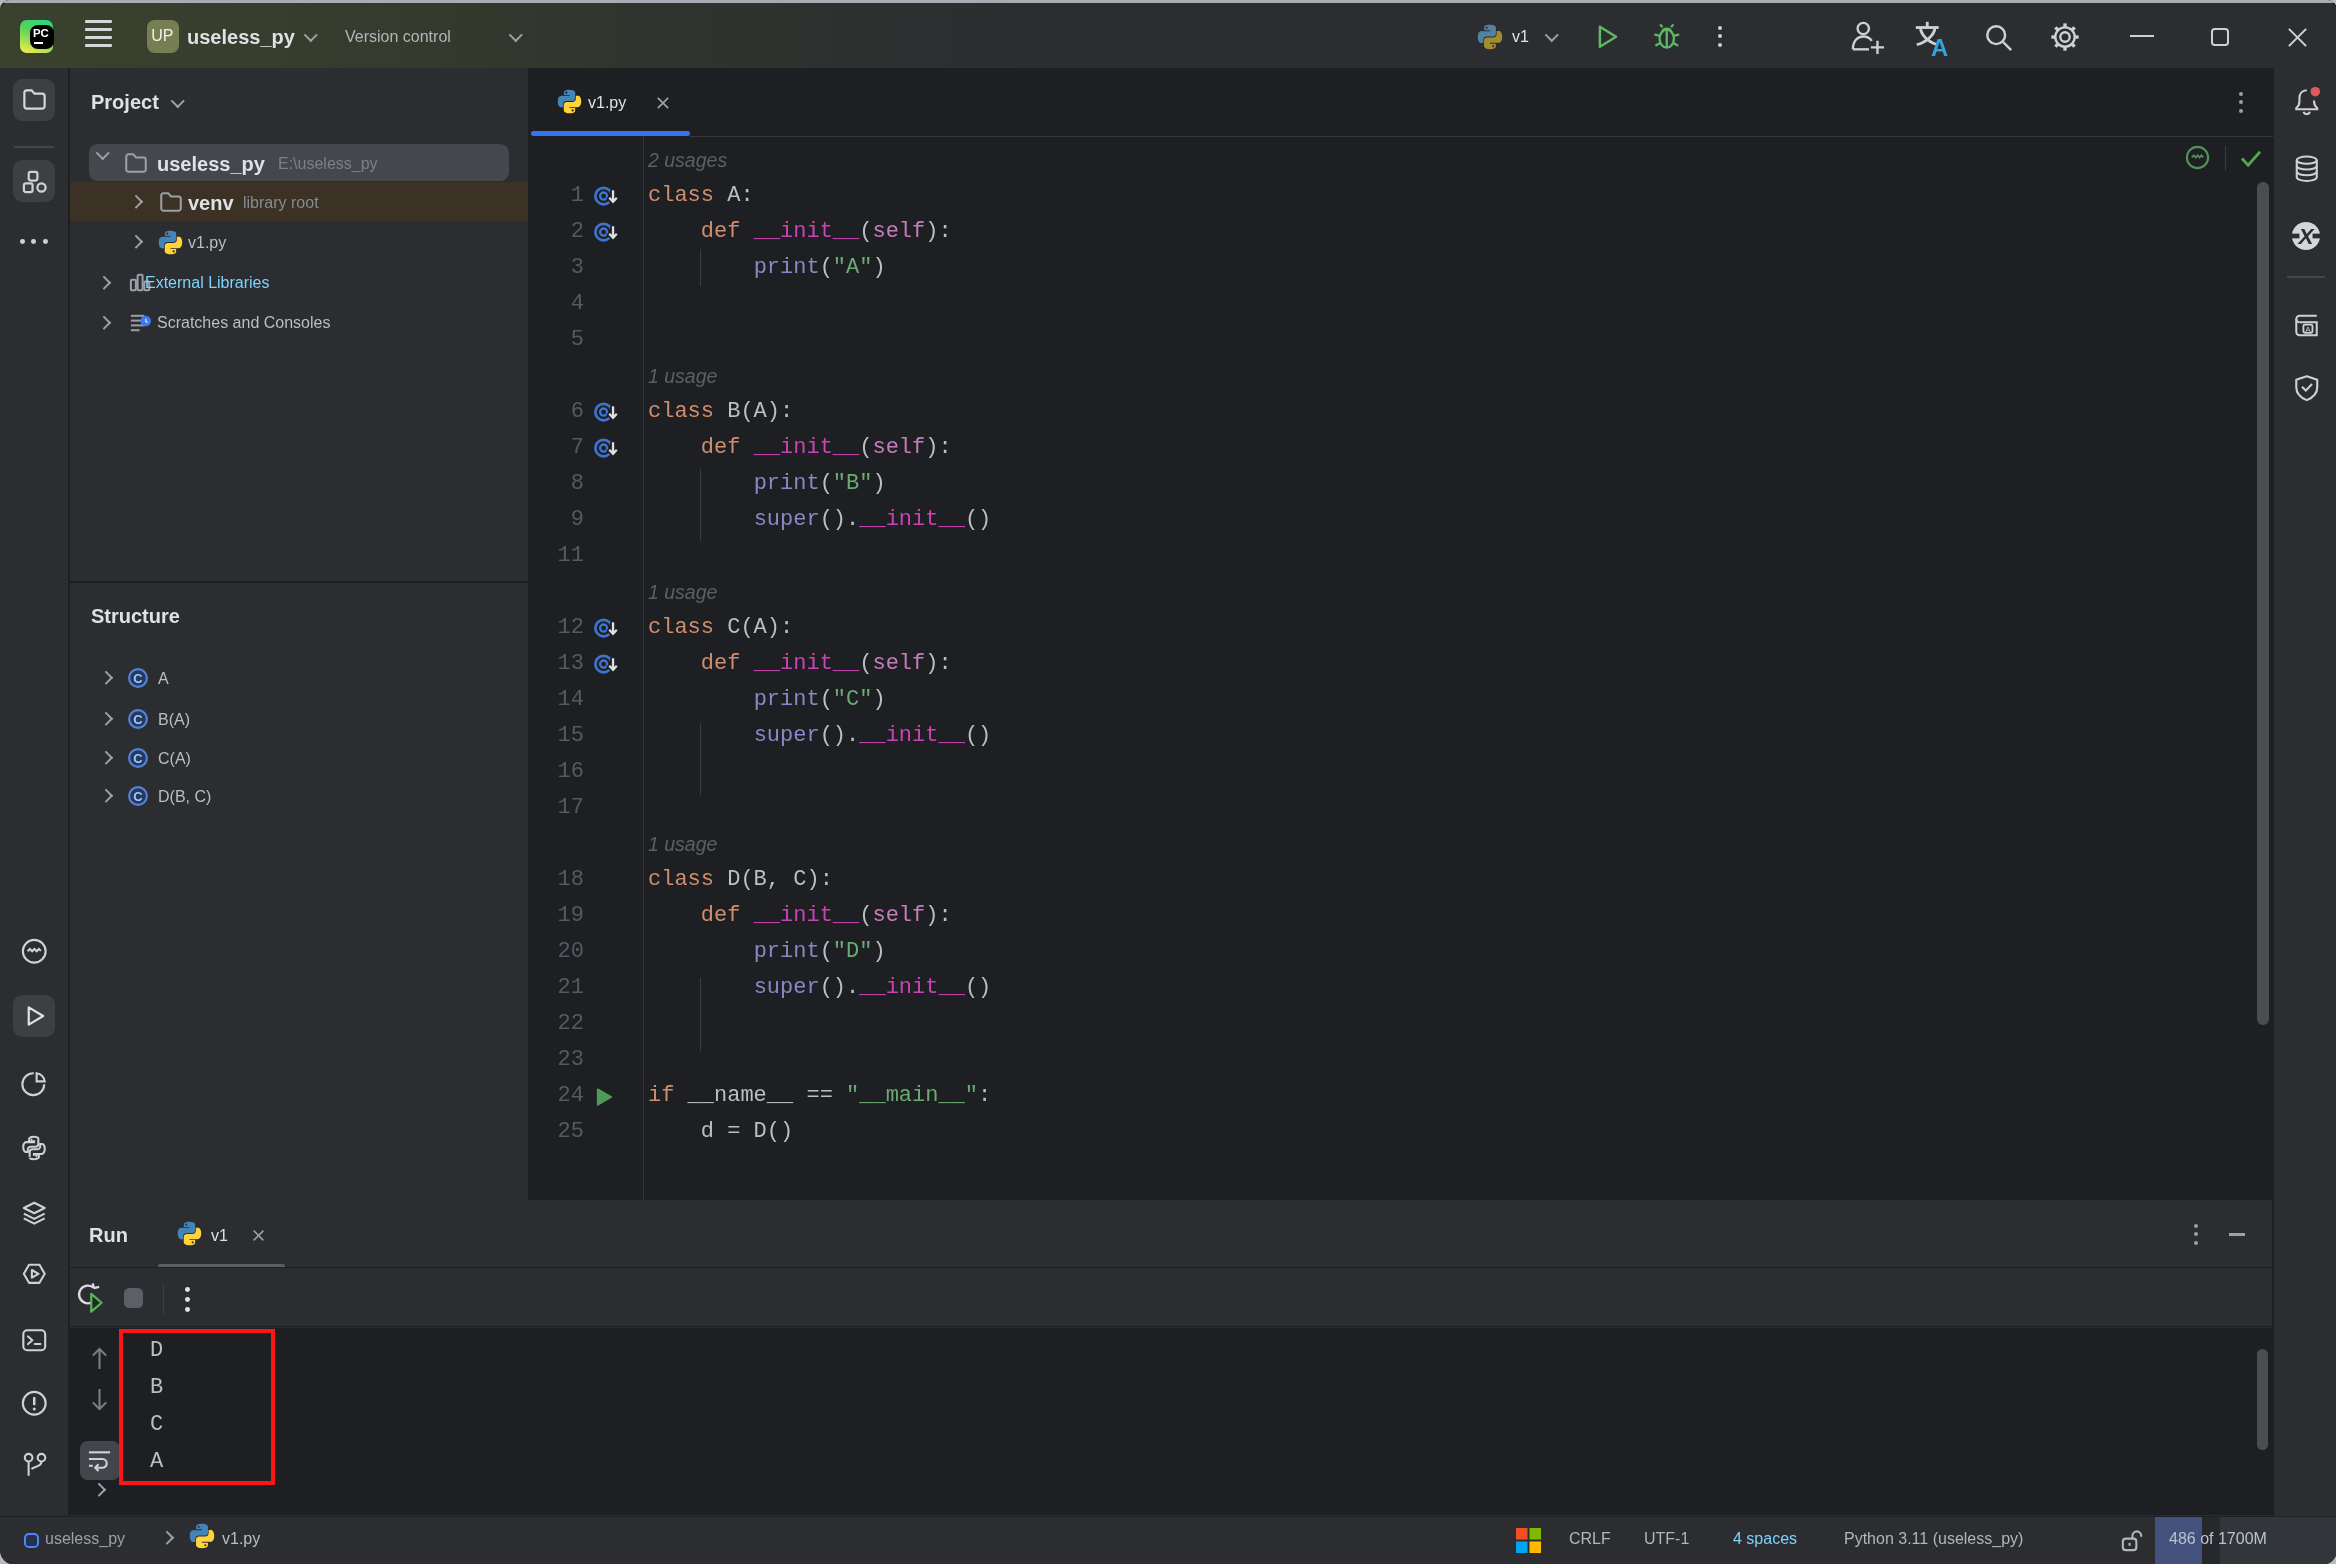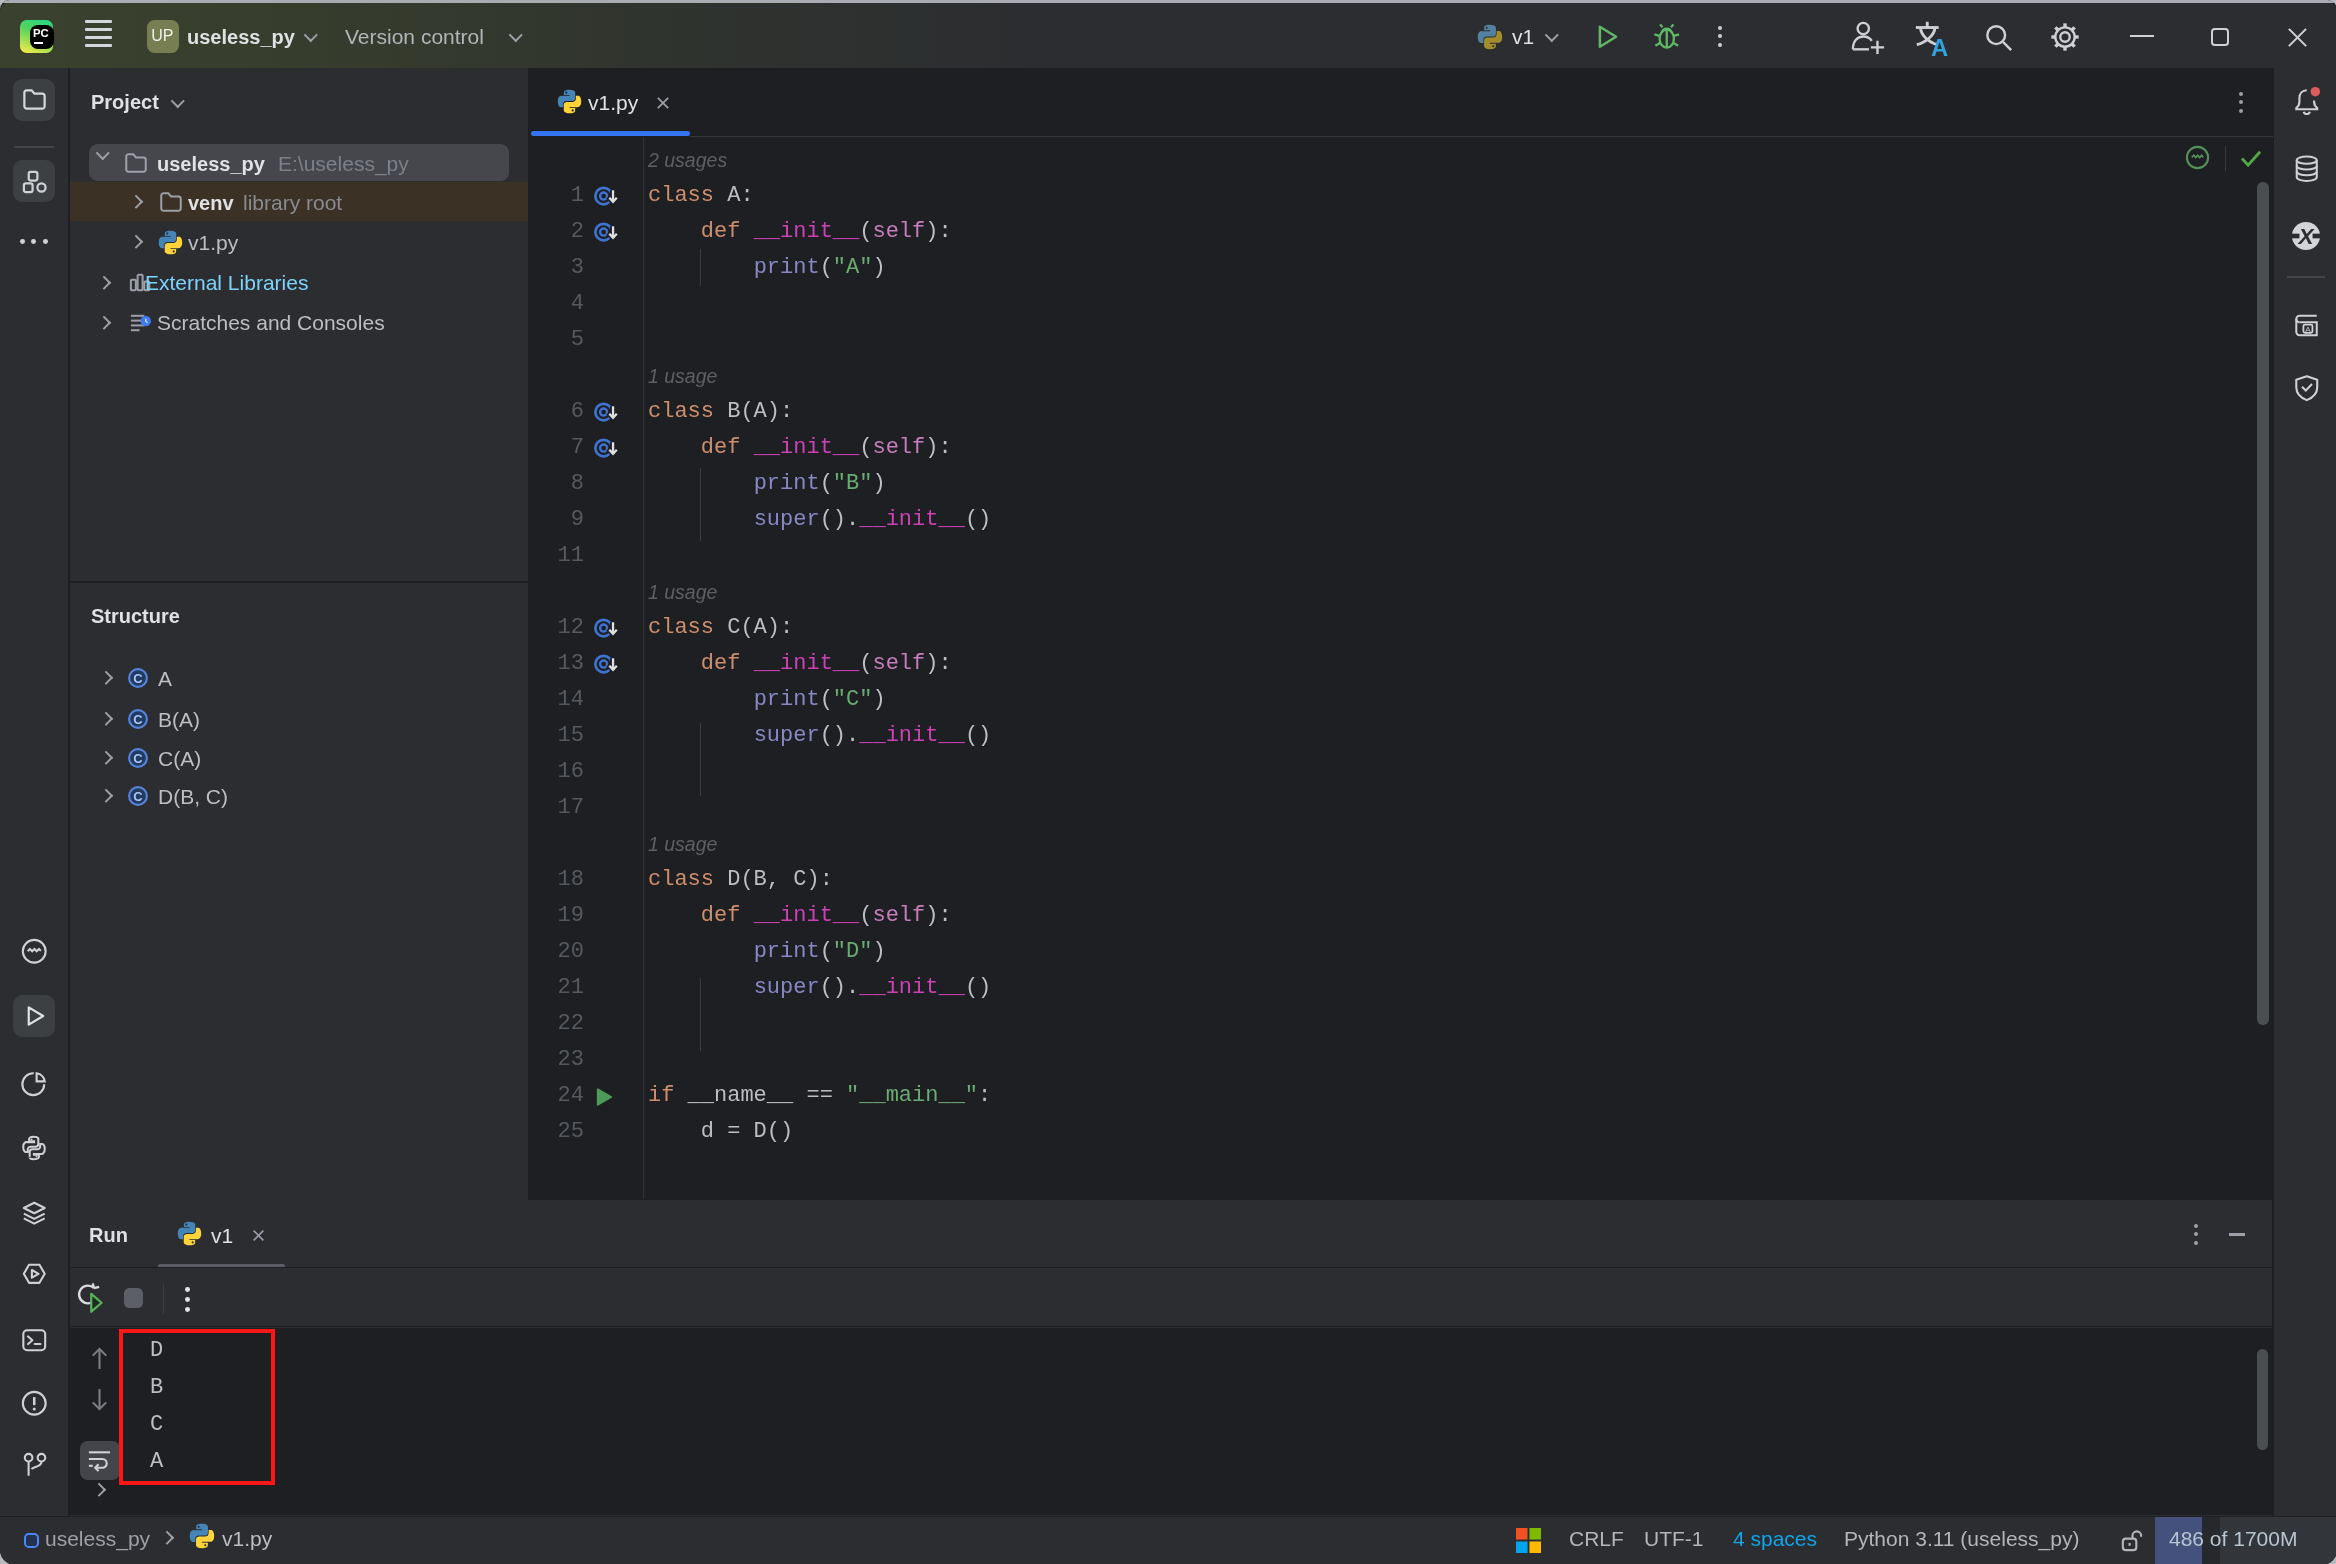--- a/index.html
+++ b/index.html
@@ -20,21 +20,21 @@
   #ppanel { position:absolute; left:70px; top:68px; width:458px; height:1448px; background:#2b2d30; }
   
   #editor { position:absolute; left:530px; top:68px; width:1742px; height:1132px; background:#1e1f22; }
   
   #rstripe { position:absolute; left:2274px; top:68px; width:63px; height:1449px; background:#2b2d30; }
   
   #runpanel { position:absolute; left:70px; top:1200px; width:2202px; height:316px; background:#2b2d30; }
   
   #statusbar { position:absolute; left:0; top:1516px; width:2337px; height:49px; background:#2b2d30;
                border-top:1.4px solid #1e1f22; border-radius:0 0 15px 15px; }
-  .t20 { font-size:21px; line-height:22px; color:#dfe1e5; }
+  .t20 { font-size:16px; line-height:22px; color:#dfe1e5; }
   .t20.bold, .bold.t20 { font-size:20px; }
   .bold { font-weight:bold; }
   
   .mono { font-family:"Liberation Mono", monospace; font-size:22px; }
   #code { position:absolute; left:0px; top:74px; width:1742px; }
   .r { position:relative; height:36px; line-height:36px; }
   .ln { position:absolute; left:0; top:0; width:54px; text-align:right;
         font-family:"Liberation Mono", monospace; font-size:22px; color:#555a61; }
   .gi { position:absolute; left:63px; top:6.7px; }
   .c  { position:absolute; left:118px; top:0; white-space:pre;
@@ -569,21 +569,21 @@
     <span class="abs t20" style="left:222px;top:10.5px;color:#bcbec4;">v1.py</span>
     <span class="abs t20" style="left:1449px;top:10.5px;color:#b2b5ba;margin-top:44px;">26:1</span>
     <svg class="abs" style="left:1516px;top:11.4px;" width="25" height="25" viewBox="0 0 26 26">
       <rect x="0" y="0" width="12" height="12" fill="#f25022"></rect>
       <rect x="14" y="0" width="12" height="12" fill="#7fba00"></rect>
       <rect x="0" y="14" width="12" height="12" fill="#00a4ef"></rect>
       <rect x="14" y="14" width="12" height="12" fill="#ffb900"></rect>
     </svg>
     <span class="abs t20" style="left:1569px;top:10.5px;color:#b2b5ba;">CRLF</span>
     <span class="abs t20" style="left:1644px;top:10.5px;color:#b2b5ba;">UTF-1</span>
-    <span class="abs t20" style="left:1733px;top:10.5px;color:#0ea5e9;">4 spaces</span>
+    <span class="abs t20" style="left:1733px;top:10.5px;color:#7dd3fc;">4 spaces</span>
     <span class="abs t20" style="left:1844px;top:10.5px;color:#b2b5ba;">Python 3.11 (useless_py)</span>
     <svg class="abs" style="left:2119px;top:10.5px;" width="26" height="26" viewBox="0 0 27 27">
       <g fill="none" stroke="#b2b5ba" stroke-width="2.2">
         <rect x="4" y="11" width="14" height="12" rx="3"></rect>
         <path d="M14 11 V8 a4.5 4.5 0 0 1 9 0 v1"></path>
         <path d="M11 15.5 v3"></path>
       </g>
     </svg>
     <div class="abs" style="left:2155px;top:0;width:47px;height:48px;background:#44517d;"></div>
     <div class="abs" style="left:2202px;top:0;width:18px;height:48px;background:#26282b;"></div>

